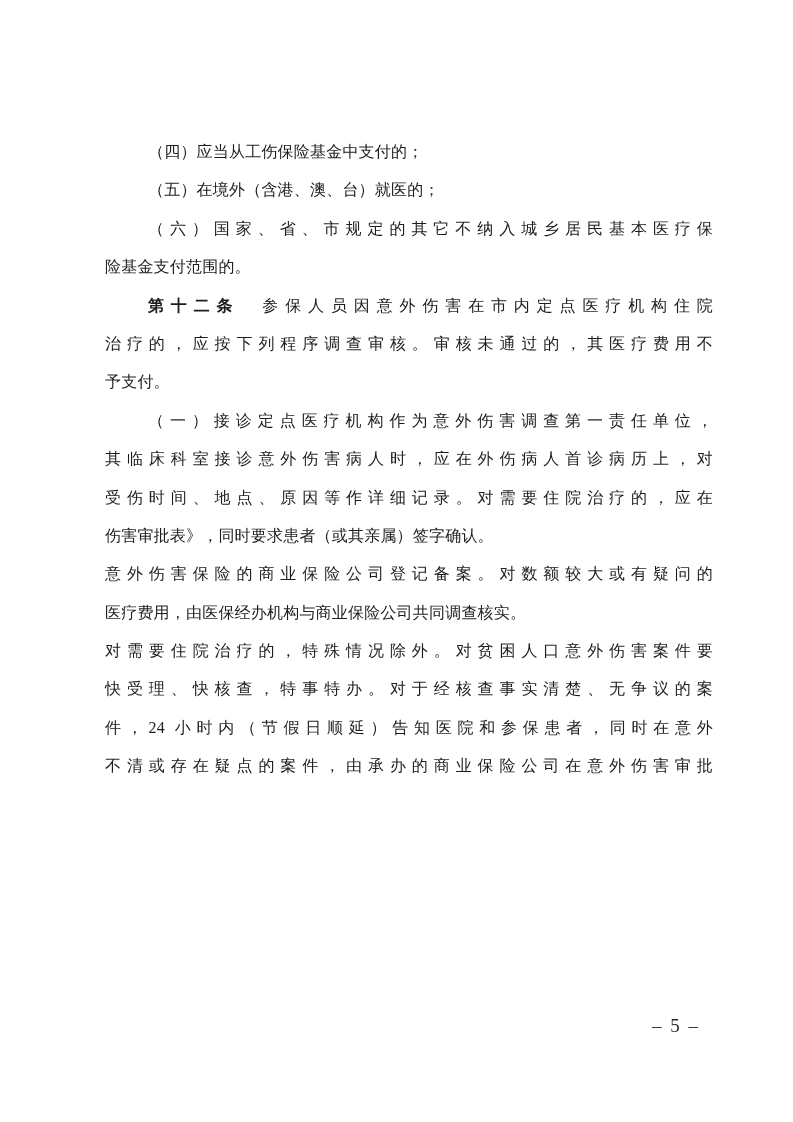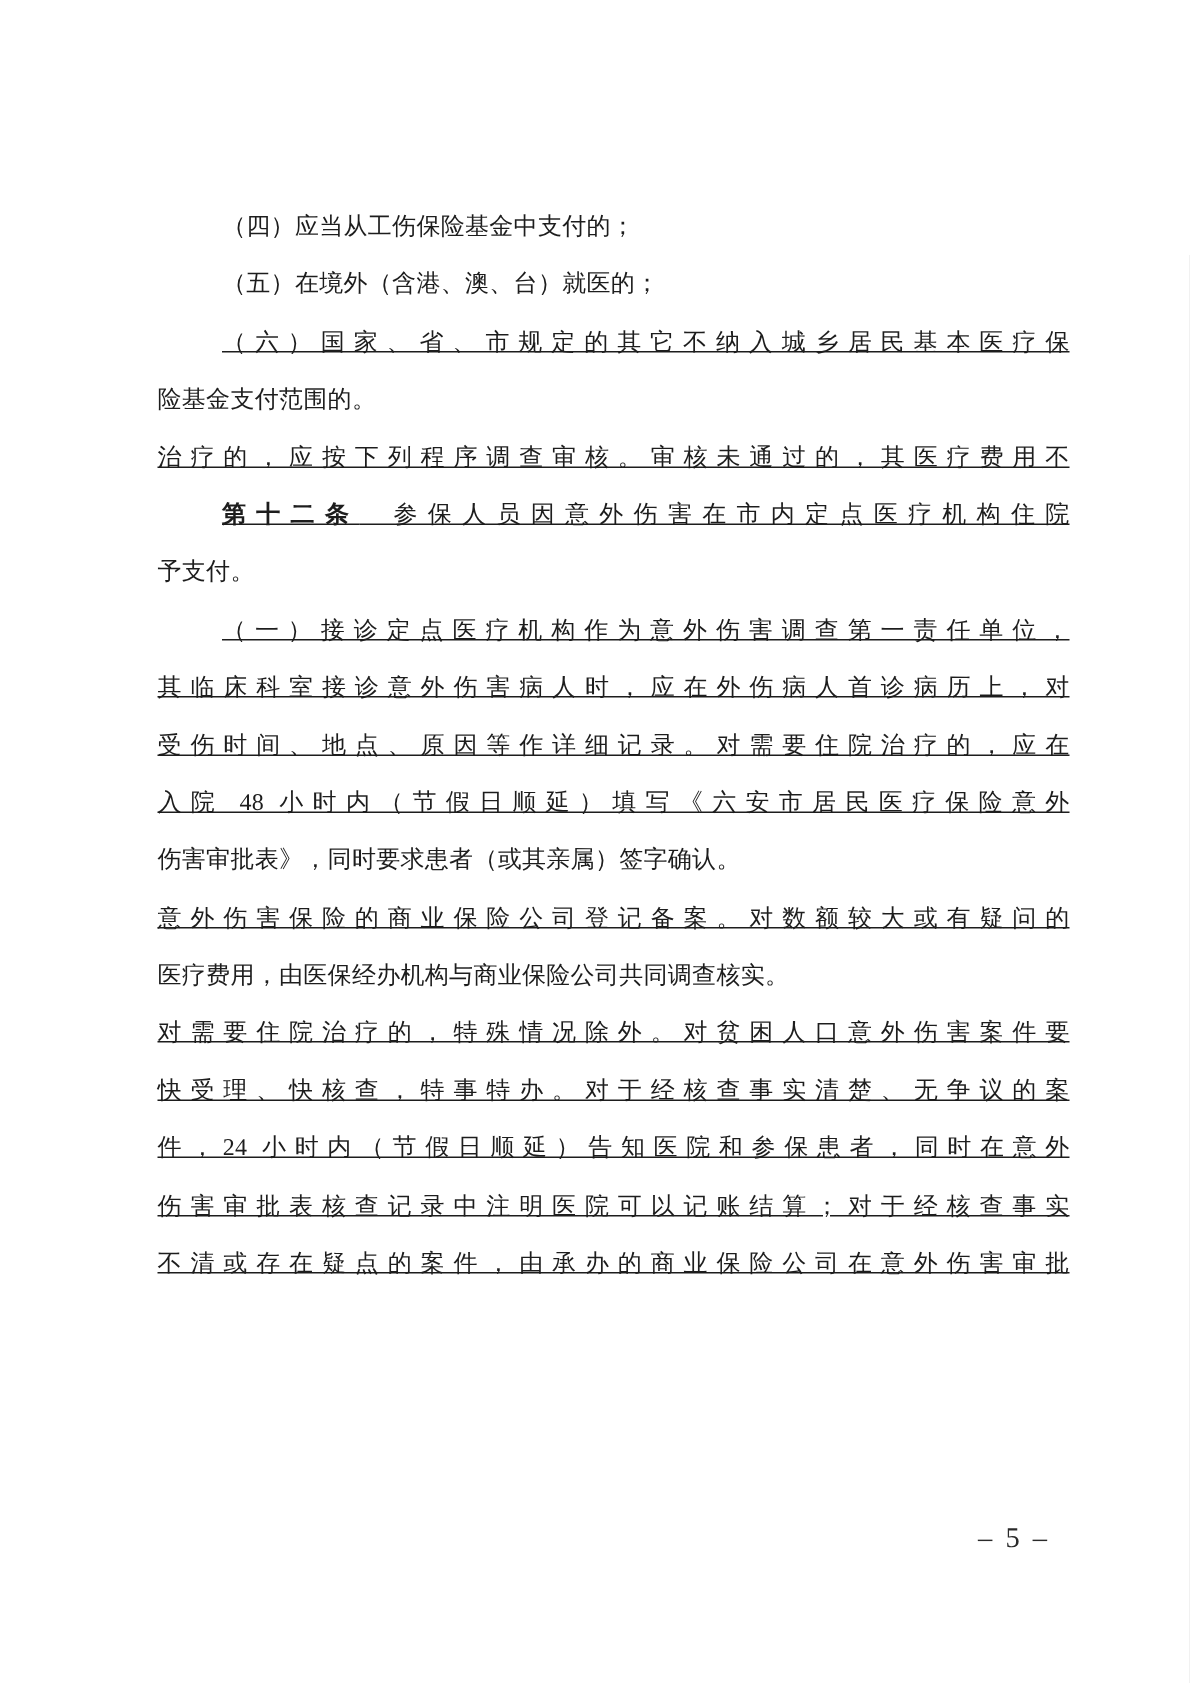--- a/index.html
+++ b/index.html
@@ -27,21 +27,20 @@
   }
   .line {
     height: 38.4px;
     white-space: pre-wrap;
     text-align: left;
   }
   .line.justify {
     text-align: justify;
     text-align-last: justify;
     text-justify: inter-character;
-    text-decoration: underline;
   }
   .line.indent {
     text-indent: 43px;
   }
   .bold {
     font-weight: bold;
   }
   .page-number {
     position: absolute;
     left: 638px;
@@ -56,32 +55,30 @@
 </head>
 <body>
 
 <div class="page">
 
   <div class="content">
     <div class="line indent">（四）应当从工伤保险基金中支付的；</div>
     <div class="line indent">（五）在境外（含港、澳、台）就医的；</div>
     <div class="line indent justify">（六）国家、省、市规定的其它不纳入城乡居民基本医疗保</div>
     <div class="line">险基金支付范围的。</div>
+    <div class="line indent justify"><span class="bold">第十二条</span><span>　参保人员因意外伤害在市内定点医疗机构住院</span></div>
     <div class="line justify">治疗的，应按下列程序调查审核。审核未通过的，其医疗费用不</div>
-    <div class="line indent justify"><span class="bold">第十二条</span><span>　参保人员因意外伤害在市内定点医疗机构住院</span></div>
     <div class="line">予支付。</div>
     <div class="line indent justify">（一）接诊定点医疗机构作为意外伤害调查第一责任单位，</div>
     <div class="line justify">其临床科室接诊意外伤害病人时，应在外伤病人首诊病历上，对</div>
     <div class="line justify">受伤时间、地点、原因等作详细记录。对需要住院治疗的，应在</div>
-    <div class="line justify">入院 48 小时内（节假日顺延）填写《六安市居民医疗保险意外</div>
     <div class="line">伤害审批表》，同时要求患者（或其亲属）签字确认。</div>
     <div class="line justify">意外伤害保险的商业保险公司登记备案。对数额较大或有疑问的</div>
     <div class="line">医疗费用，由医保经办机构与商业保险公司共同调查核实。</div>
     <div class="line justify">对需要住院治疗的，特殊情况除外。对贫困人口意外伤害案件要</div>
     <div class="line justify">快受理、快核查，特事特办。对于经核查事实清楚、无争议的案</div>
     <div class="line justify">件，24 小时内（节假日顺延）告知医院和参保患者，同时在意外</div>
-    <div class="line justify">伤害审批表核查记录中注明医院可以记账结算；对于经核查事实</div>
     <div class="line justify">不清或存在疑点的案件，由承办的商业保险公司在意外伤害审批</div>
   </div>
 
   <div class="page-number">– 5 –</div>
 
 </div>
 
 </body></html>

